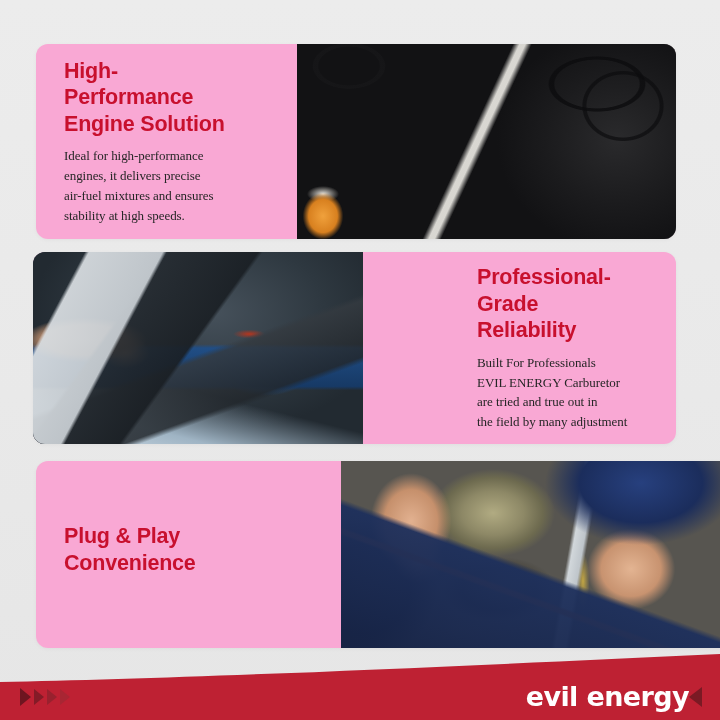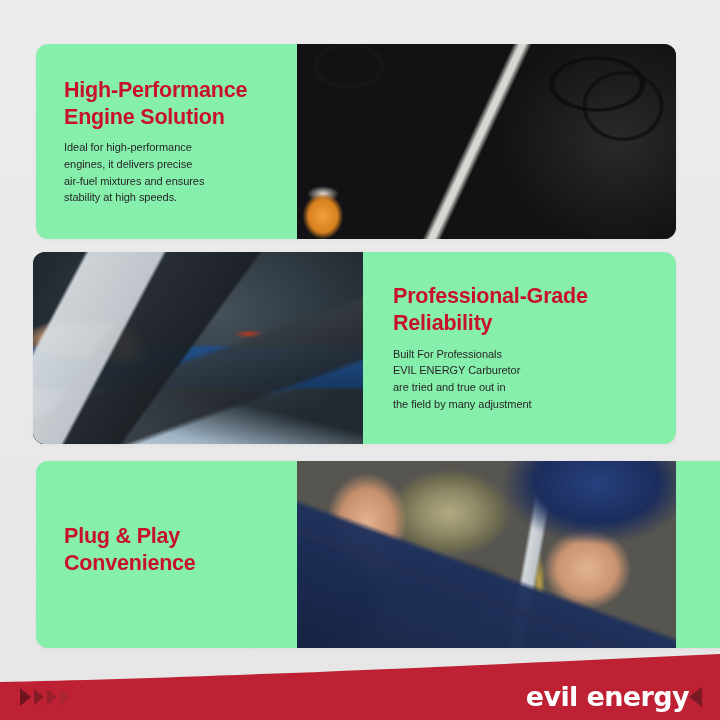--- a/index.html
+++ b/index.html
@@ -20,25 +20,26 @@
     position: absolute;
     left: 0; top: 0;
     width: 720px; height: 720px;
     background:
       linear-gradient(180deg,#ececec 0%, #e9e9e9 55%, #e6e6e6 100%);
   }
 
   
   .card {
     position: absolute;
-    background: #86efac;
+    background: #f9a8d4;
     border-radius: 12px;
     box-shadow: 0 1px 4px rgba(0,0,0,0.045);
     overflow: hidden;
     display: flex;
+    gap: 44px;
   }
 
   .card-text {
     box-sizing: border-box;
     display: flex;
     flex-direction: column;
     justify-content: center;
   }
 
   .headline {
@@ -46,25 +47,26 @@
     font-weight: bold;
     font-size: 21.5px;
     line-height: 1.24;
     letter-spacing: -0.2px;
     margin: 0 0 9px 0;
     white-space: pre-line;
   }
 
   .body-copy {
     color: #262626;
-    font-size: 11px;
+    font-size: 13px;
     line-height: 1.52;
     margin: 0;
     white-space: pre-line;
     letter-spacing: -0.05px;
+    font-family: Liberation Serif, serif;
   }
 
   .card-photo {
     position: relative;
     overflow: hidden;
     background: #5b5f63;
     flex: none;
   }
 
   
@@ -106,21 +108,21 @@
     position: absolute; inset: 0;
     background:
       radial-gradient(ellipse 54px 34px at 52px 22px, rgba(0,0,0,0) 56%, rgba(22,22,24,0.92) 58%, rgba(22,22,24,0.92) 66%, rgba(0,0,0,0) 68%),
       radial-gradient(ellipse 70px 40px at 300px 40px, rgba(0,0,0,0) 60%, rgba(12,12,14,0.8) 62%, rgba(12,12,14,0.8) 68%, rgba(0,0,0,0) 70%),
       radial-gradient(ellipse 58px 50px at 326px 62px, rgba(0,0,0,0) 62%, rgba(12,12,14,0.7) 64%, rgba(12,12,14,0.7) 69%, rgba(0,0,0,0) 71%);
   }
 
   
   #card-2 { left: 33px; top: 252px; width: 643px; height: 192px; }
   #card-2 .card-photo { width: 330px; height: 192px; }
-  #card-2 .card-text { width: 313px; padding: 0 16px 0 30px; }
+  #card-2 .card-text { width: 313px; padding: 0 16px 0 30px; margin-left: 40px; }
 
   
   .photo-laptop-diag {
     background:
       
       linear-gradient(118deg, rgba(0,0,0,0) 12%, rgba(214,219,223,0.95) 13%, rgba(198,204,209,0.95) 30%, rgba(0,0,0,0) 31%),
       
       linear-gradient(126deg, rgba(0,0,0,0) 28%, rgba(38,44,50,0.92) 29%, rgba(26,31,36,0.92) 48%, rgba(0,0,0,0) 49%),
       
       linear-gradient(160deg, rgba(0,0,0,0) 52%, rgba(52,58,64,0.85) 54%, rgba(34,39,44,0.85) 72%, rgba(0,0,0,0) 74%),

